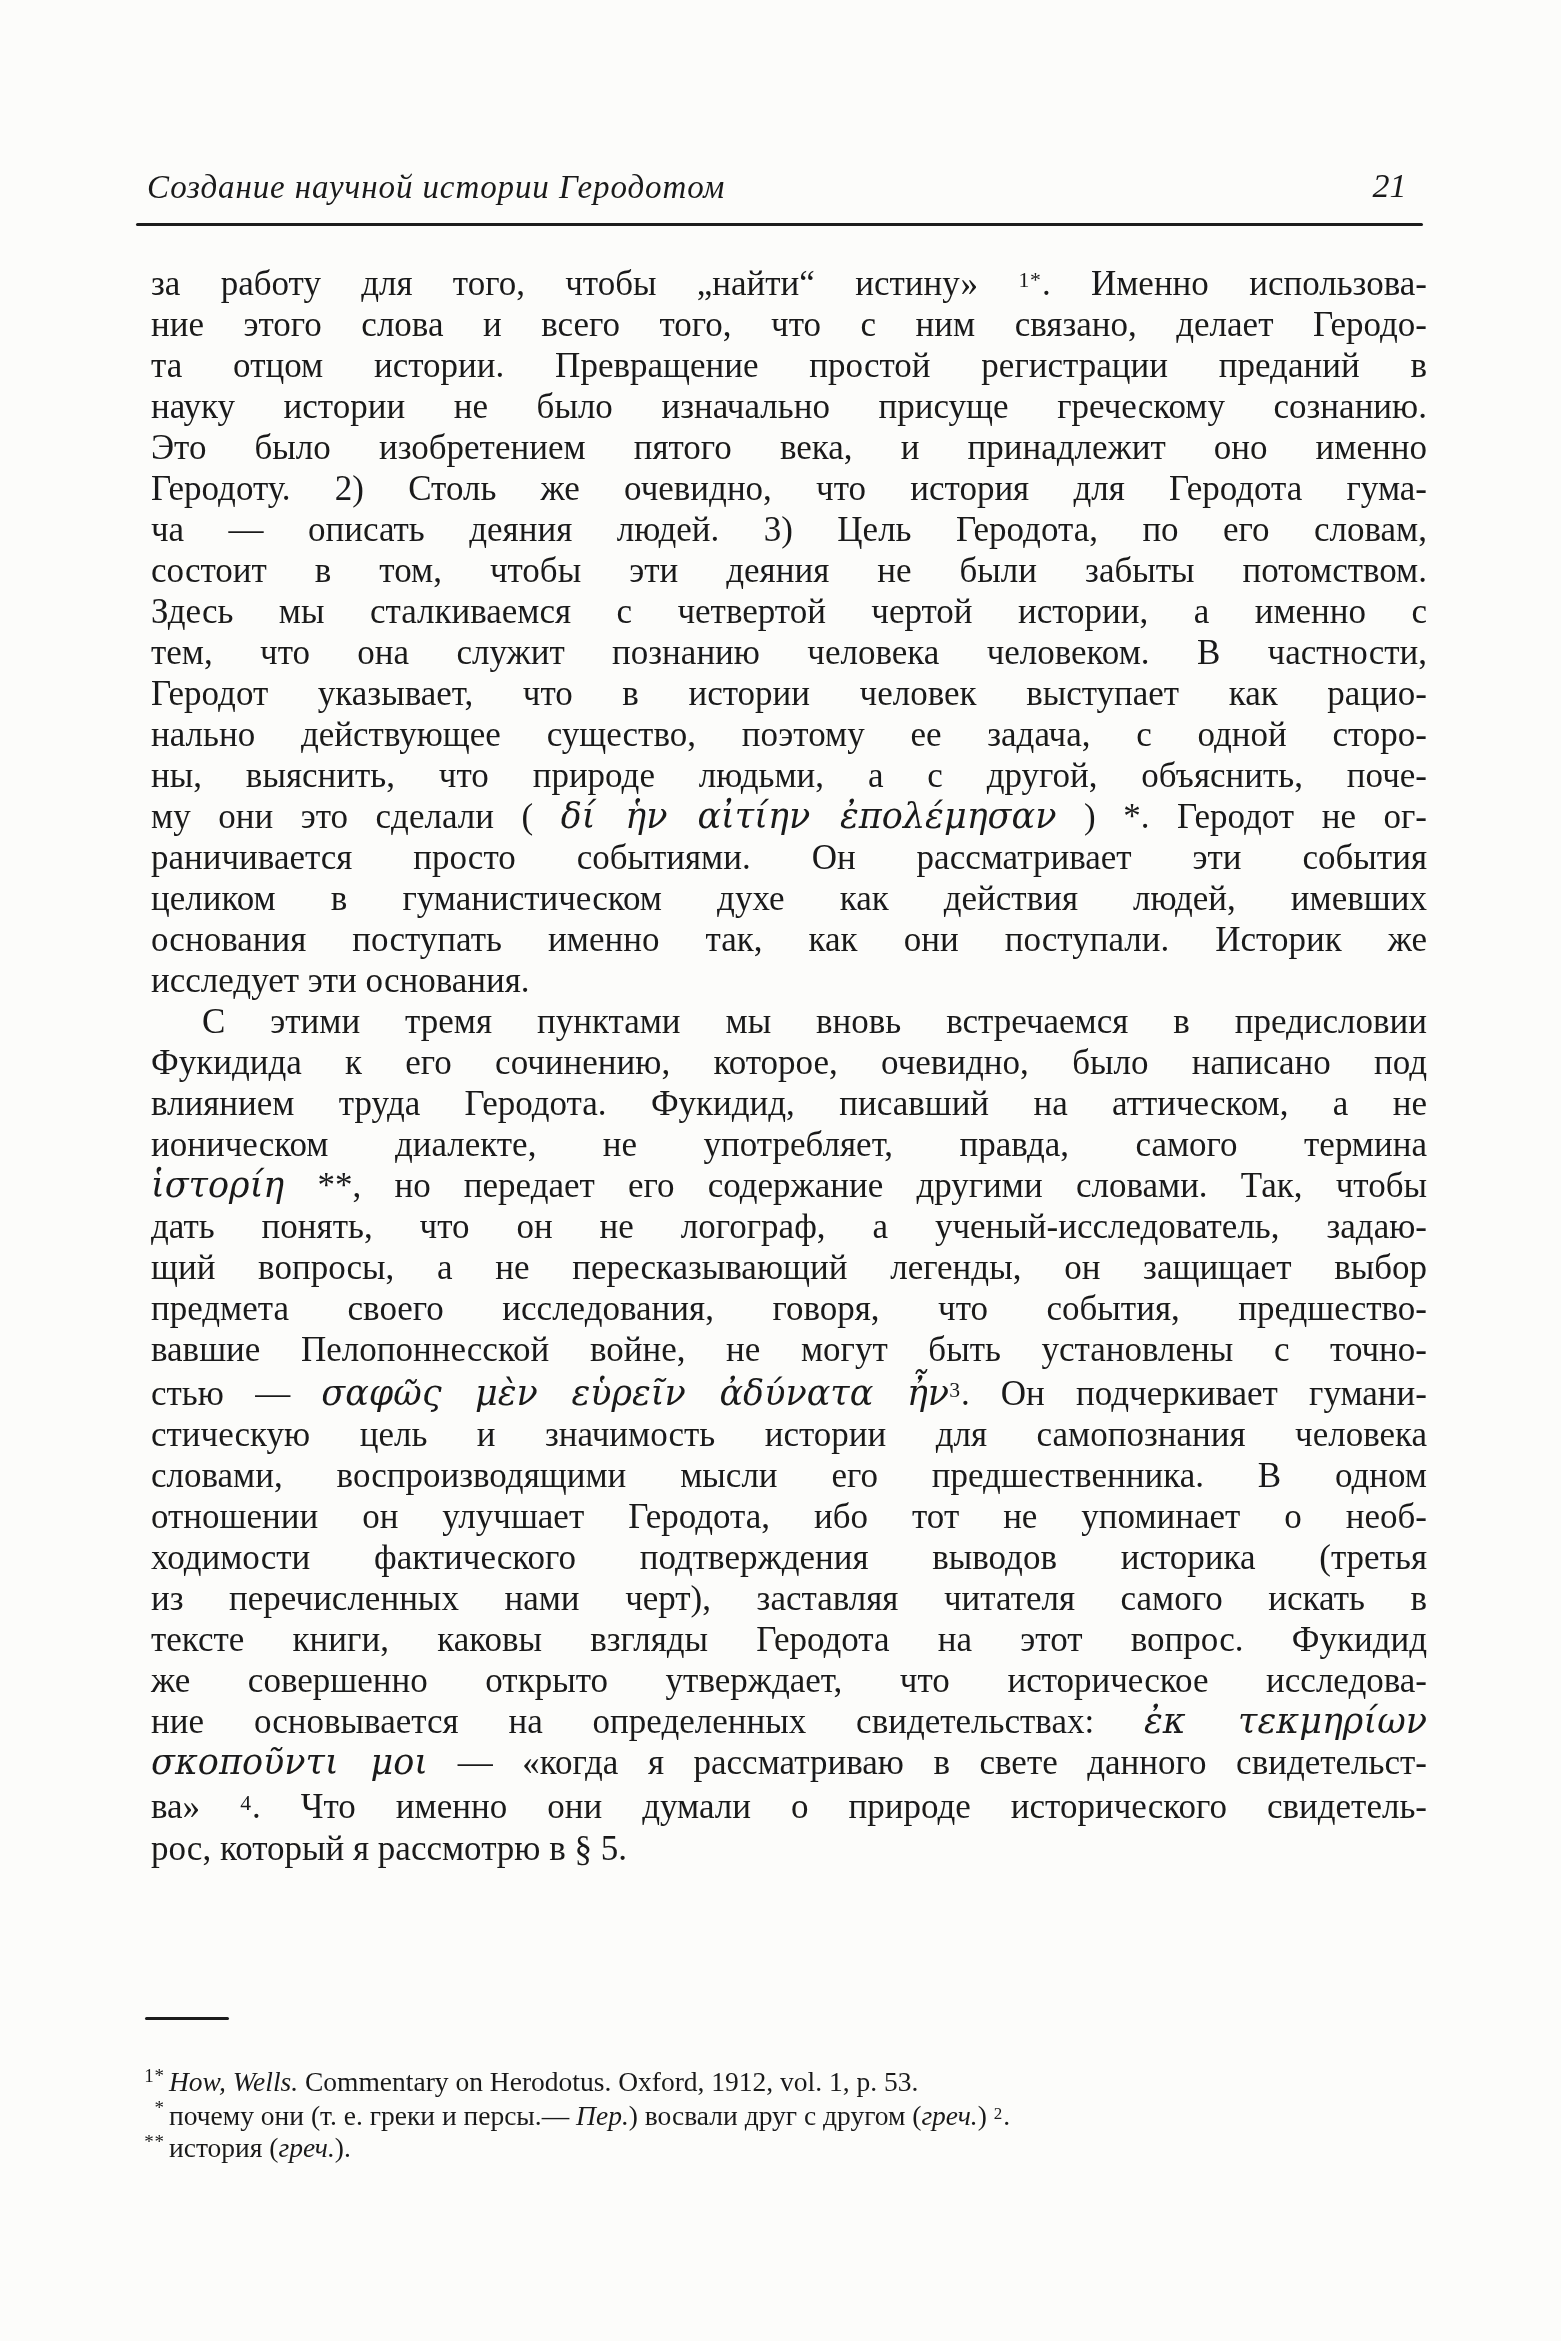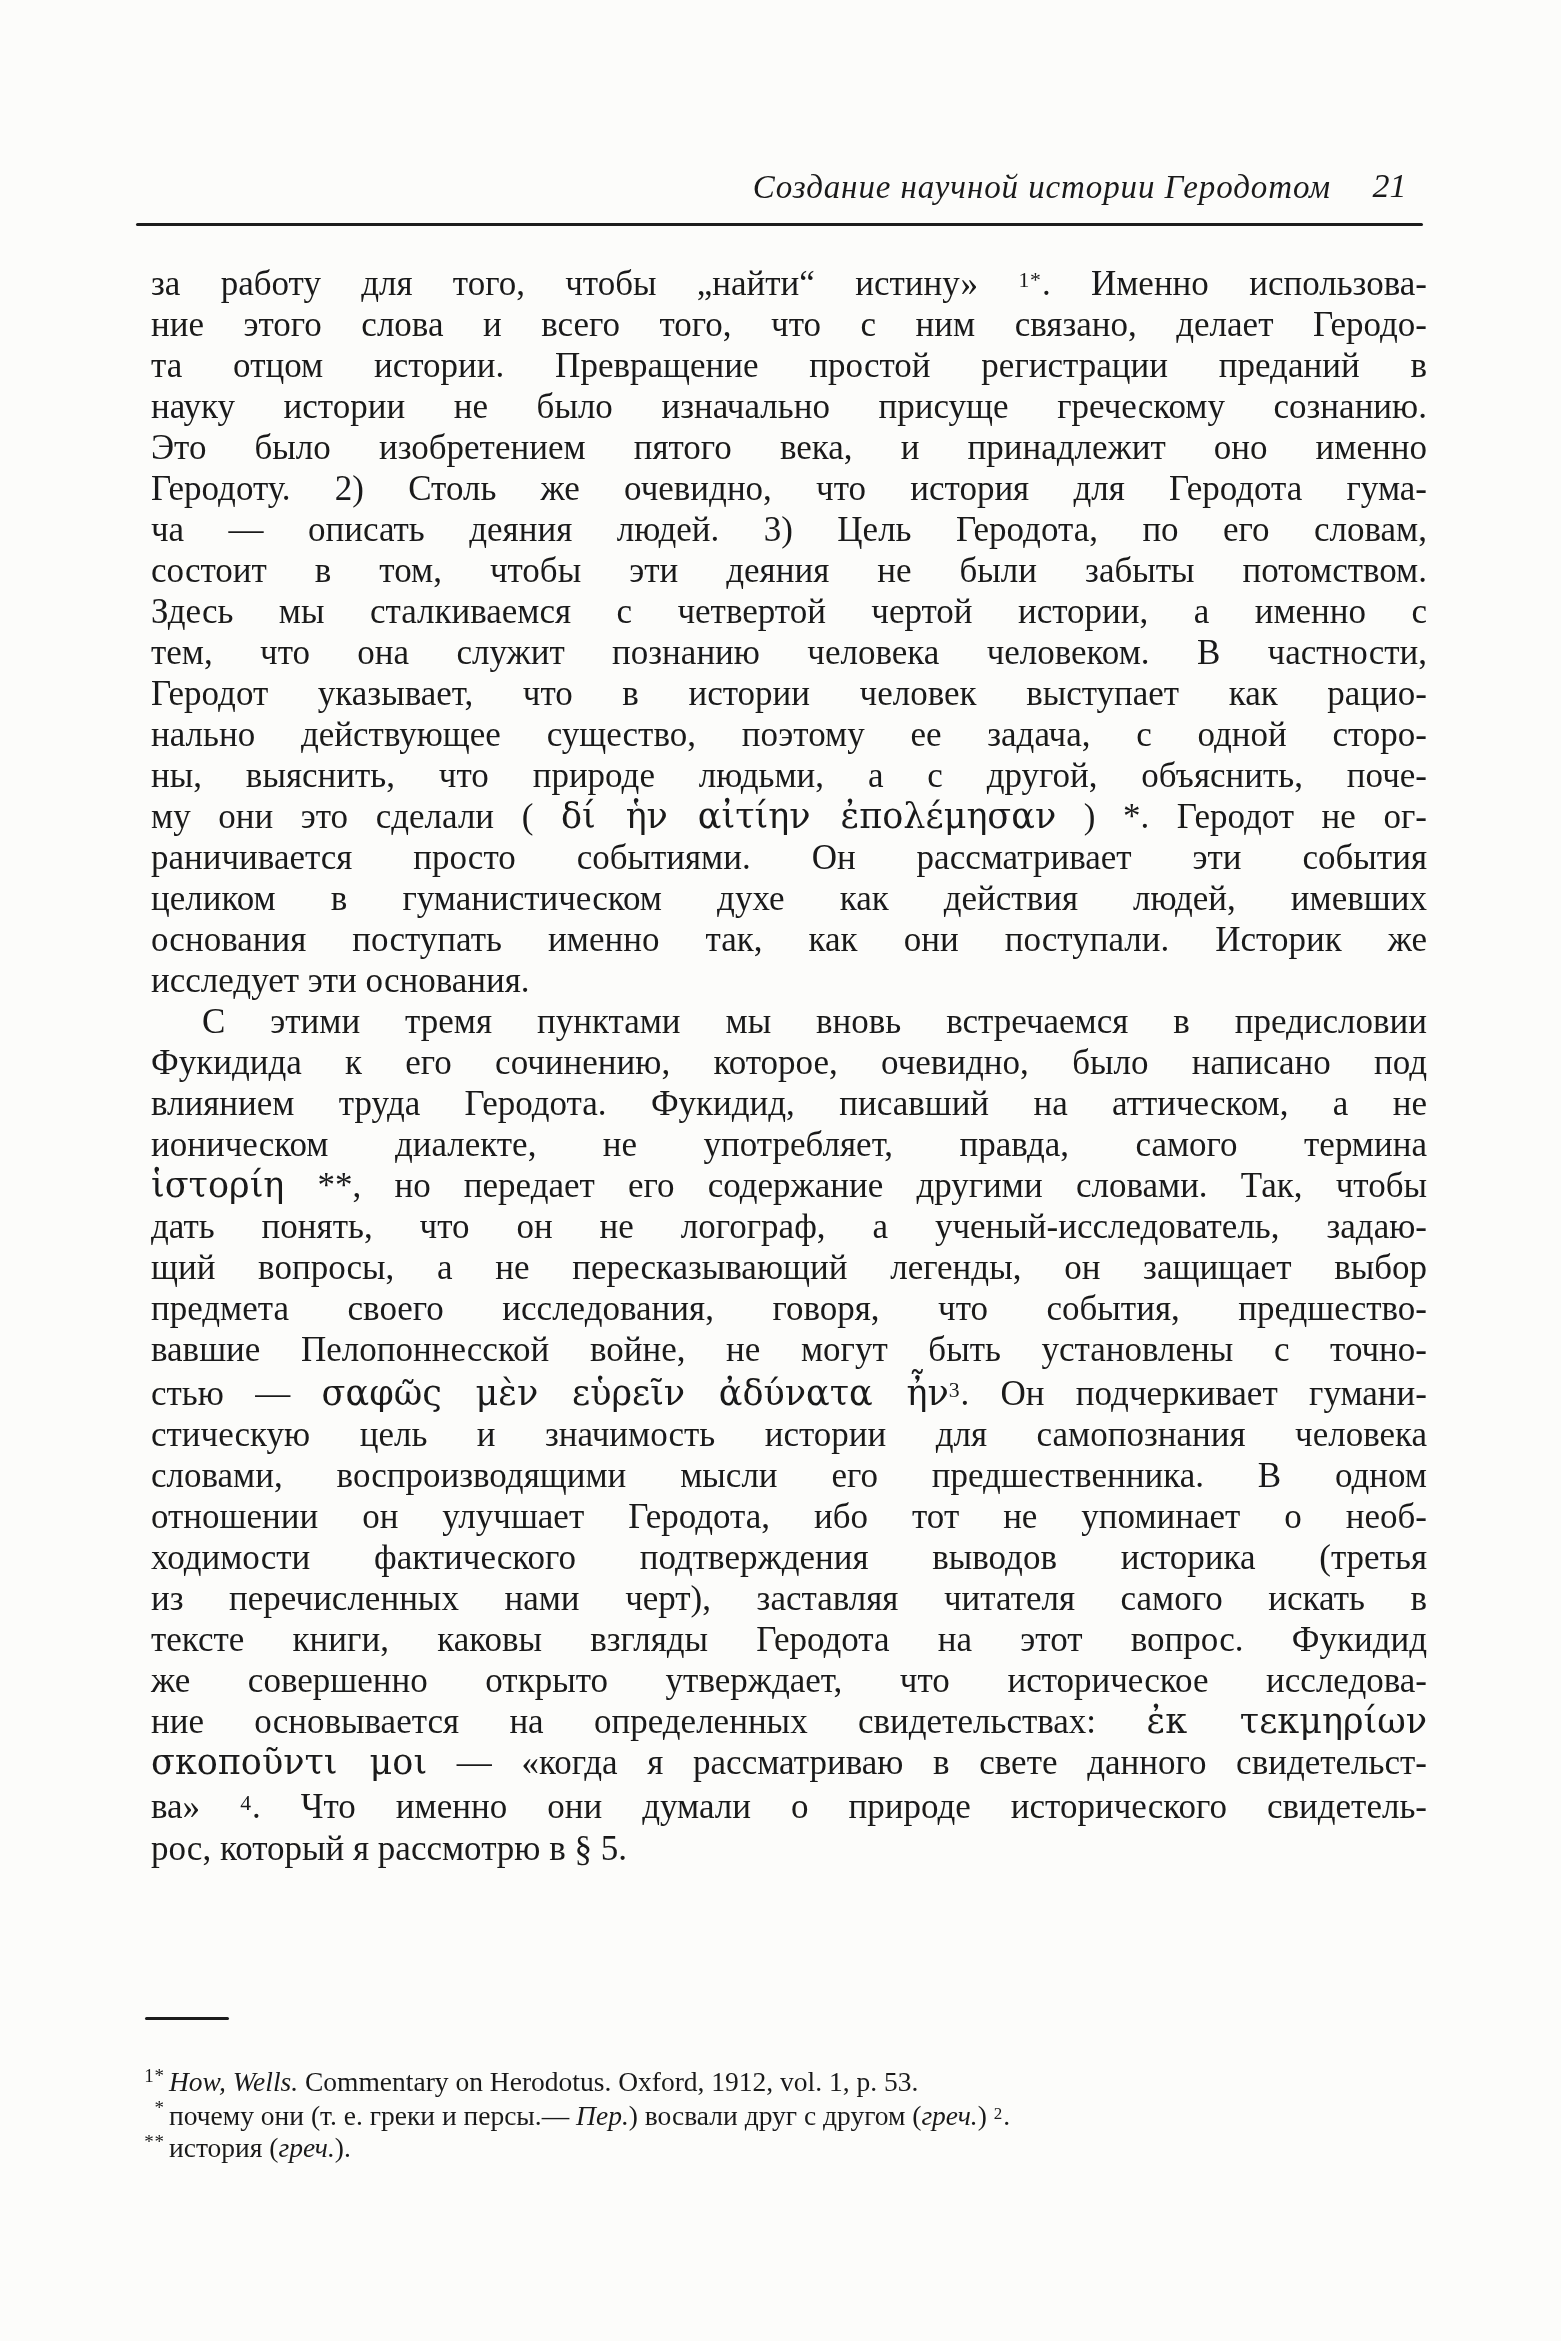--- a/index.html
+++ b/index.html
@@ -11,38 +11,38 @@
     color:#1a1a1a;
     font-family:"Liberation Serif","DejaVu Serif",serif;
     overflow:hidden;
   }
   
   .page-header{
     position:absolute; top:169px; left:147px; width:1276px; height:44px;
     font-style:italic; font-size:33px;
   }
   .running-title{
-    position:absolute; left:16px; right:92px; top:0;
-    text-align:right; letter-spacing:0.9px; white-space:nowrap;
+    position:absolute; left:0; right:92px; top:0;
+    text-align:left; letter-spacing:0.9px; white-space:nowrap;
   }
   .page-number{ position:absolute; right:16.5px; top:-1.8px; font-size:34px;margin-left:24px; }
   .header-rule{
     position:absolute; top:223px; left:136px; width:1287px; height:2.8px;
     background:#1c1c1c; border-radius:1.8px;
   }
   
   .body-text{
     position:absolute; top:260px; left:151px; width:1276px;
     font-size:35px; line-height:41px;
   }
   .line{ text-align:justify; text-align-last:justify; }
   .line.para-end{ text-align-last:left; }
   .line.indent{ text-indent:51px; }
   .seg-t{ }
-  .seg-g{ font-family:"DejaVu Serif",serif; }
+  .seg-g{ font-family:"DejaVu Serif",serif; font-style:italic; }
   .seg-i{ font-style:italic; }
   .seg-sup{ font-size:.62em; vertical-align:.38em; letter-spacing:0.9px; }
   
   .footnote-rule{
     position:absolute; top:2017px; left:145px; width:84px; height:2.8px;
     background:#1c1c1c; border-radius:1.8px;
   }
   .footnotes{
     position:absolute; top:2066px; left:147px; width:1281px;
     font-size:27.5px; line-height:32px;

